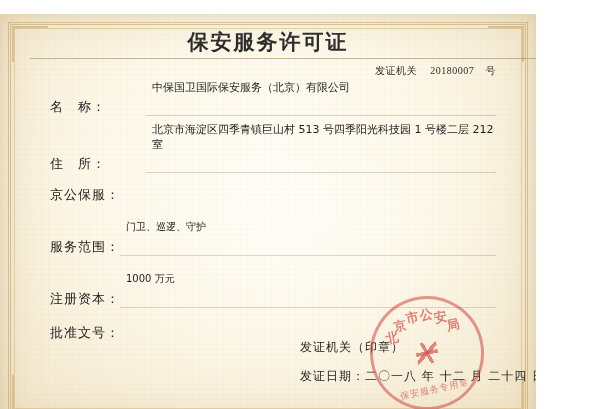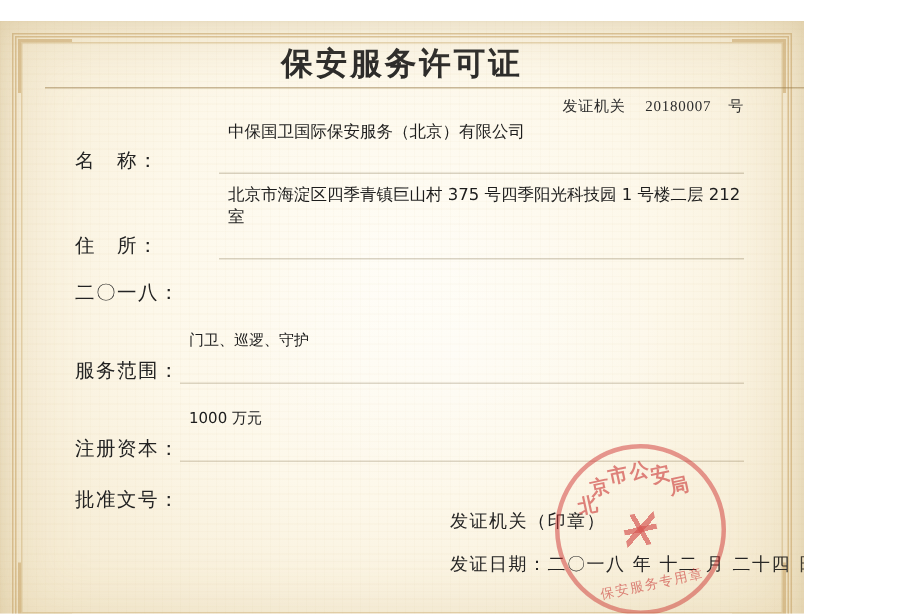--- a/index.html
+++ b/index.html
@@ -265,27 +265,27 @@
     <span>号</span>
   </div>
 
   <div class="field-block top-fields">
     <div class="field-row">
       <div class="field-label wide">名　称：</div>
       <div class="field-value">中保国卫国际保安服务（北京）有限公司</div>
     </div>
     <div class="field-row">
       <div class="field-label wide">住　所：</div>
-      <div class="field-value">北京市海淀区四季青镇巨山村 375 号四季阳光科技园 1 号楼二层 212 室</div>
+      <div class="field-value">北京市海淀区四季青镇巨山村 513 号四季阳光科技园 1 号楼二层 212 室</div>
     </div>
   </div>
 
   <div class="field-block mid-fields">
     <div class="field-row">
-      <div class="field-label">二〇一八：</div>
+      <div class="field-label">京公保服：</div>
     </div>
     <div class="field-row">
       <div class="field-label">服务范围：</div>
       <div class="field-value">门卫、巡逻、守护</div>
     </div>
     <div class="field-row">
       <div class="field-label">注册资本：</div>
       <div class="field-value">1000 万元</div>
     </div>
     <div class="field-row">

